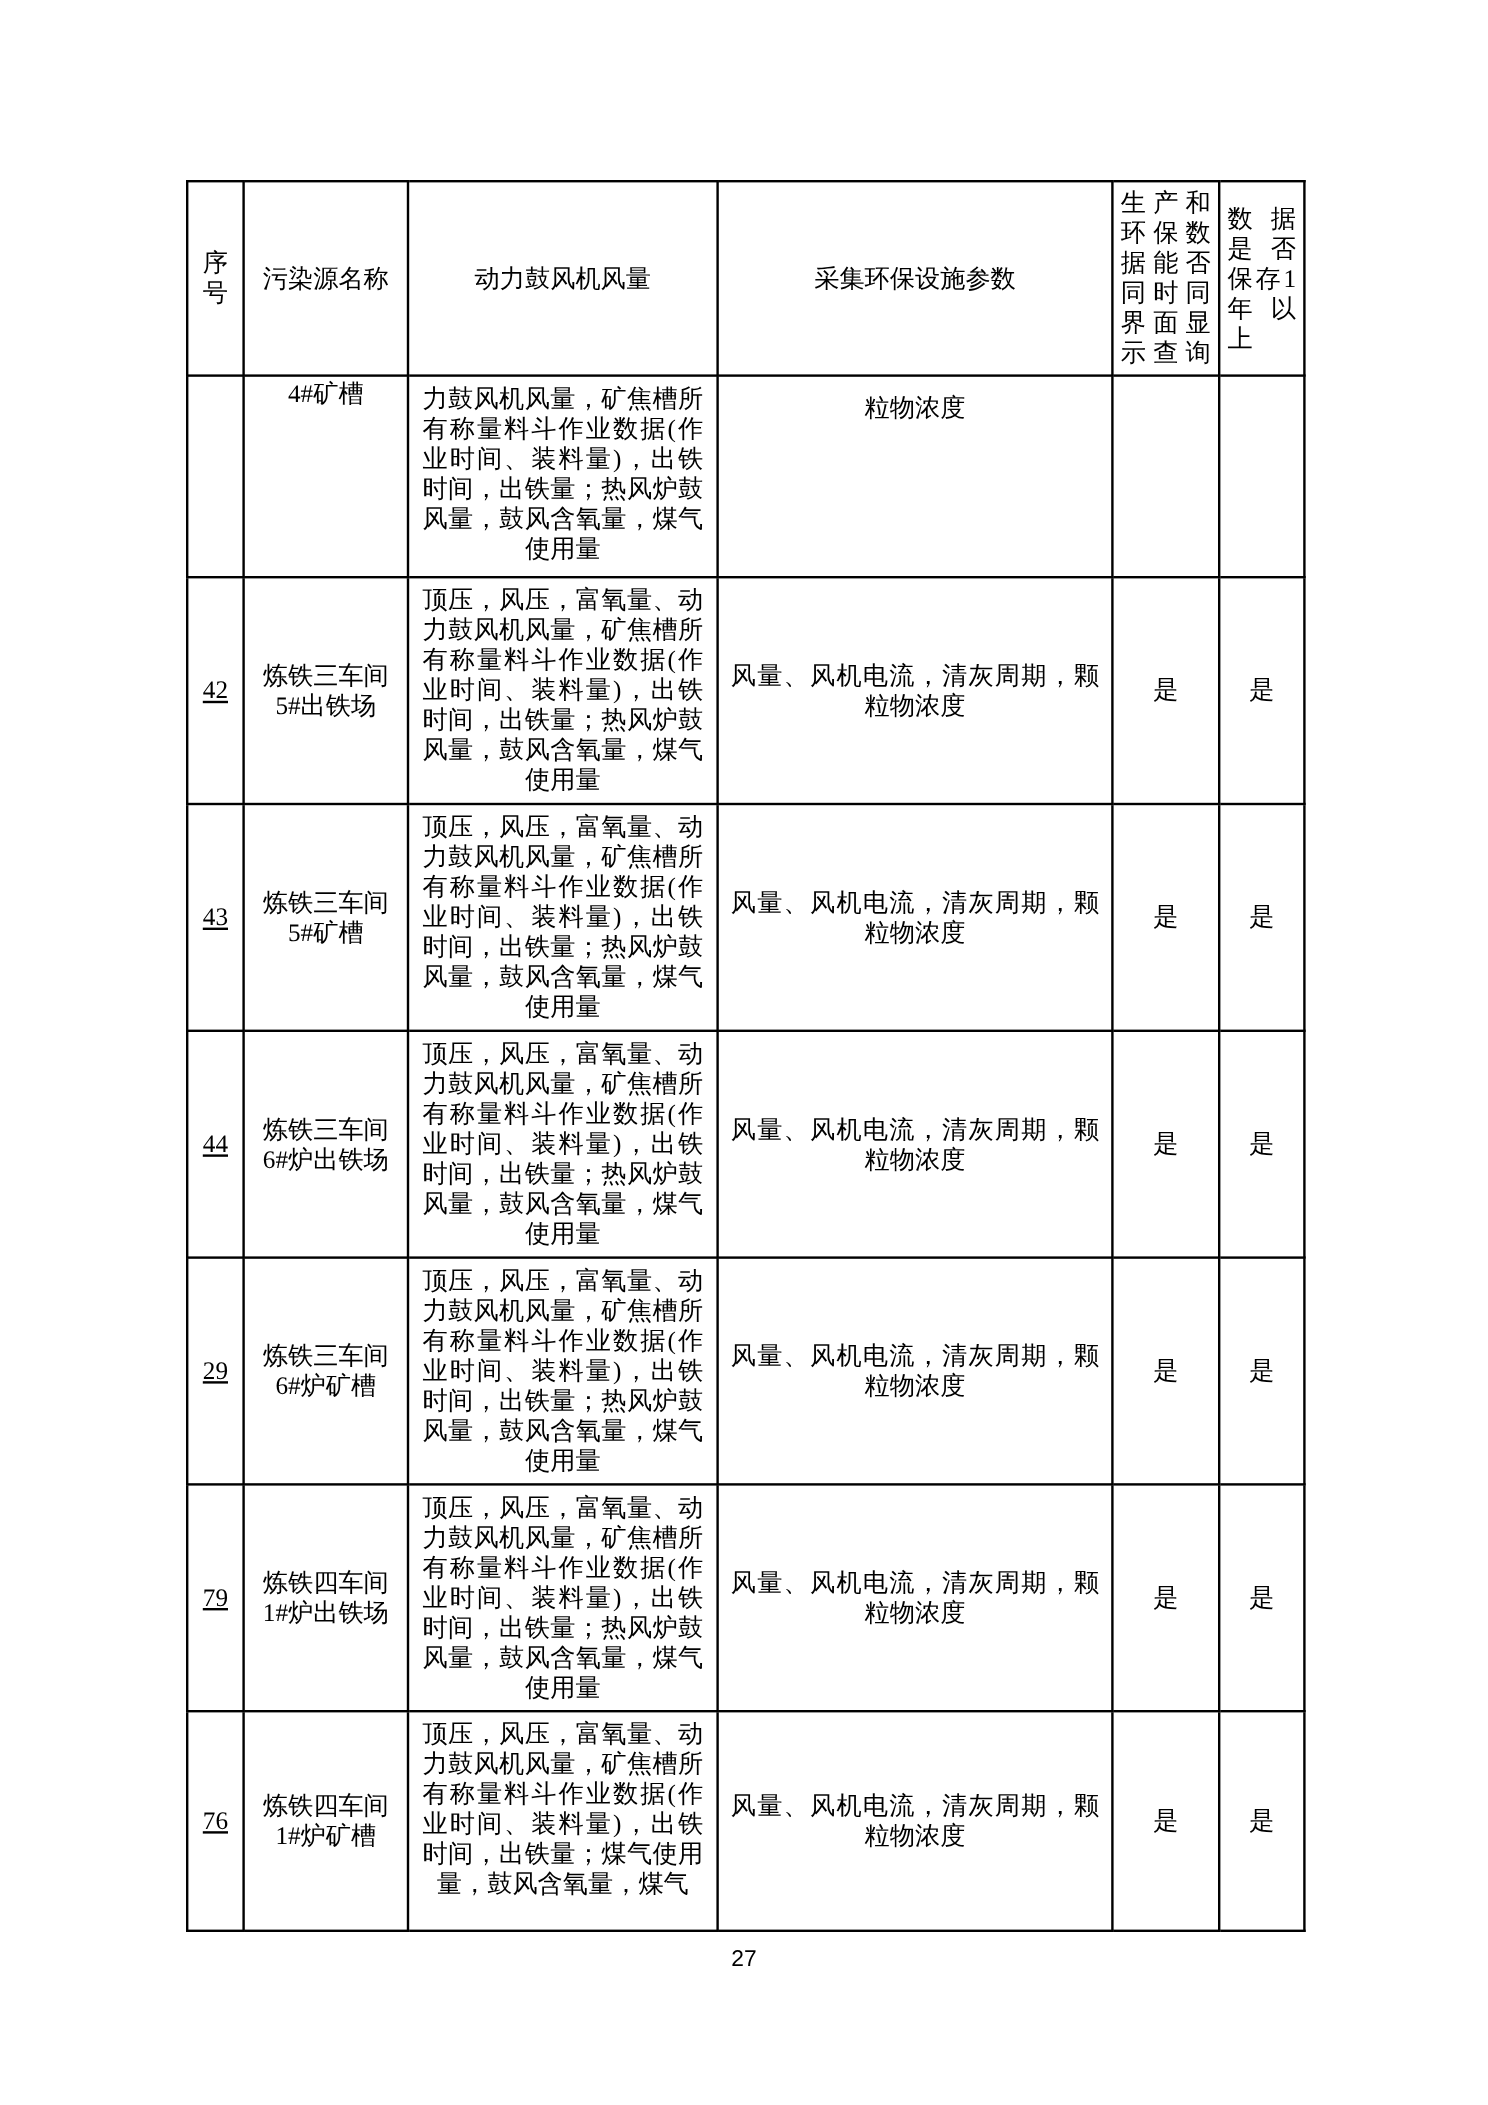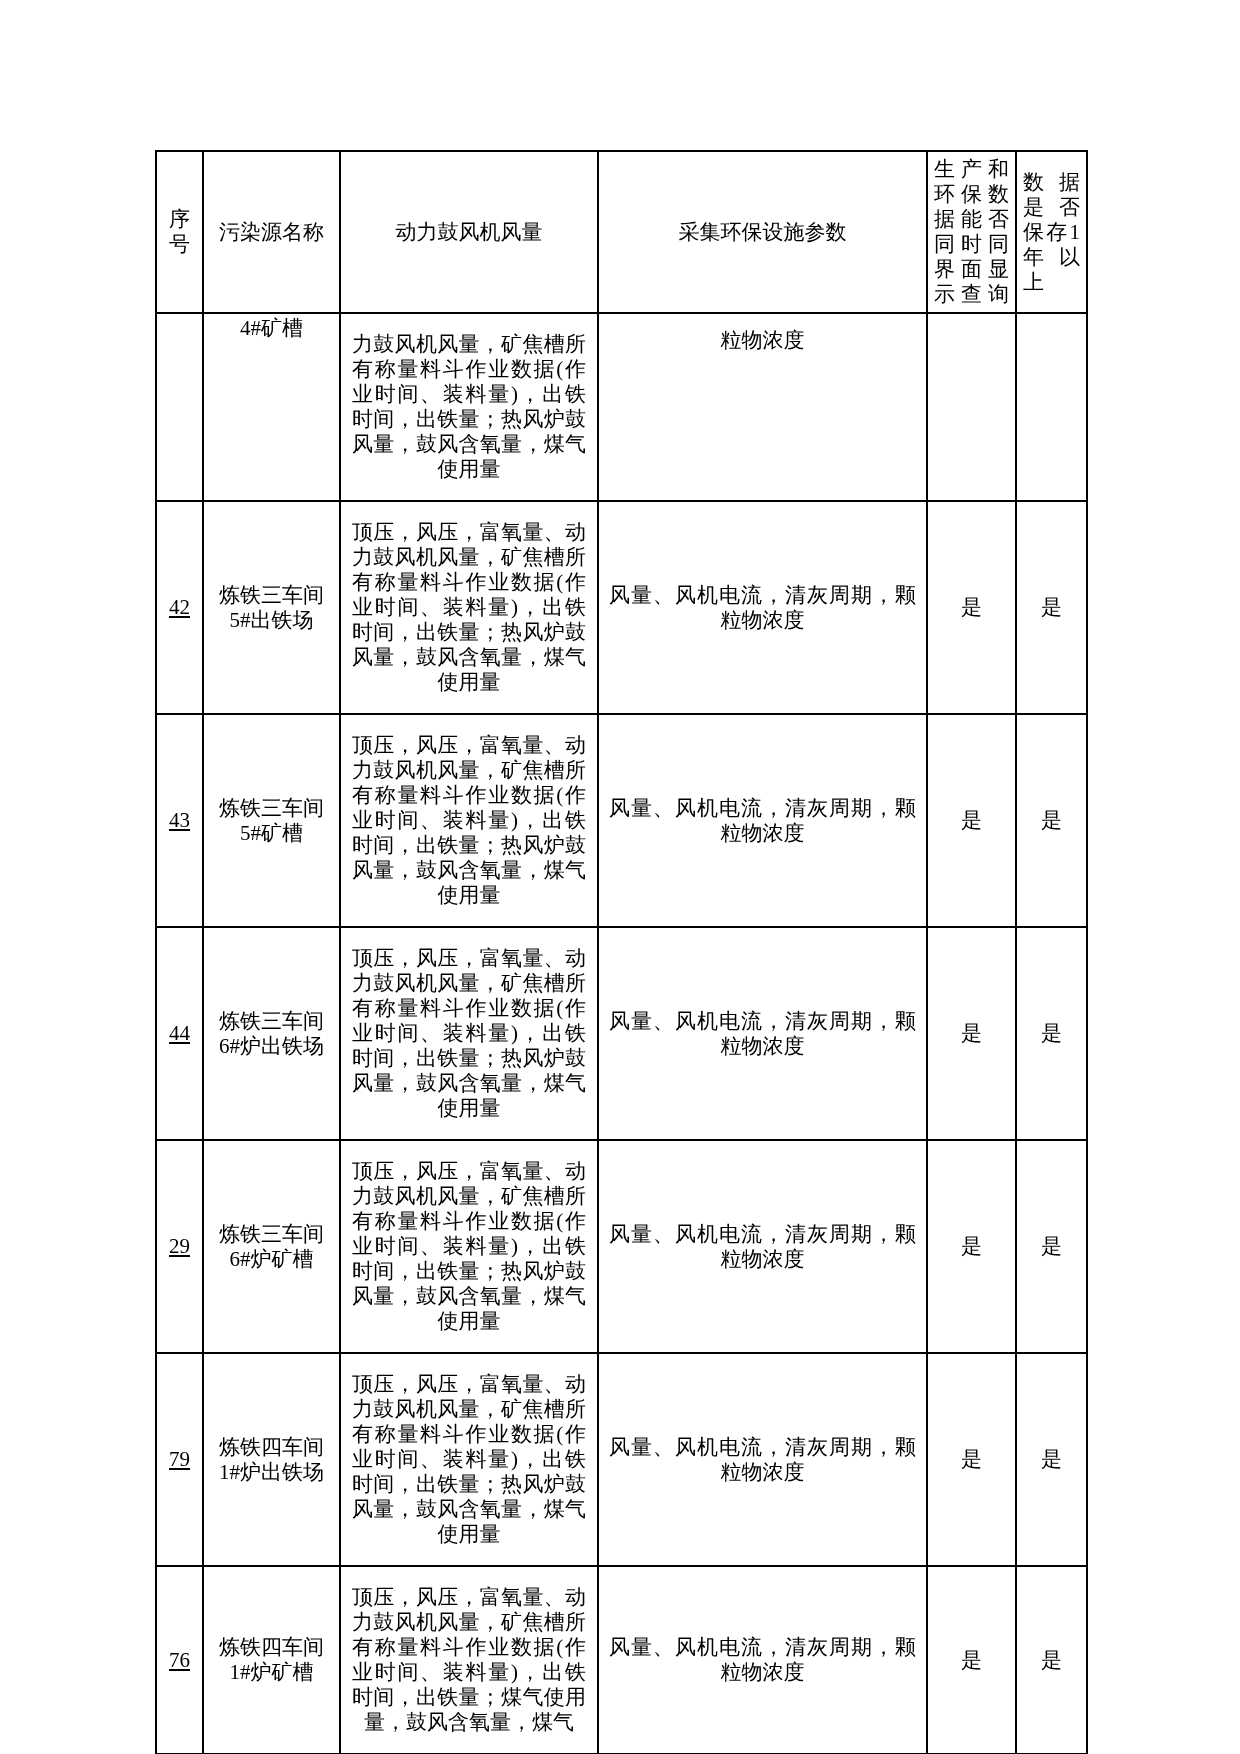--- a/index.html
+++ b/index.html
@@ -34,21 +34,21 @@
   tr.rh-part{height:168px;}
   tr.rh-full{height:186px;}
   tr.rh-cut{height:183px;}
   
   td.seq{padding:2px 2px;text-decoration:underline;}
   td.name{white-space:pre-line;padding:2px 4px;}
   td.prod{
     text-align:justify;
     text-align-last:center;
     vertical-align:top;
-    padding:18px 11px;
+    padding:6px 11px;
   }
   td.env{
     text-align:justify;
     text-align-last:center;
     padding:14px 10px;
   }
   th.hdr{vertical-align:middle;}
   th.hdr-narrow{
     text-align:justify;
     text-align-last:justify;
@@ -153,14 +153,15 @@
         <td class="name">炼铁四车间
 1#炉矿槽</td>
         <td class="prod">顶压，风压，富氧量、动力鼓风机风量，矿焦槽所有称量料斗作业数据(作业时间、装料量)，出铁时间，出铁量；煤气使用量，鼓风含氧量，煤气</td>
         <td class="env">风量、风机电流，清灰周期，颗粒物浓度</td>
         <td>是</td>
         <td>是</td>
       </tr>
     </tbody>
   </table>
 
+  <div class="page-number">27</div>
 
 </div>
 
 </body></html>

